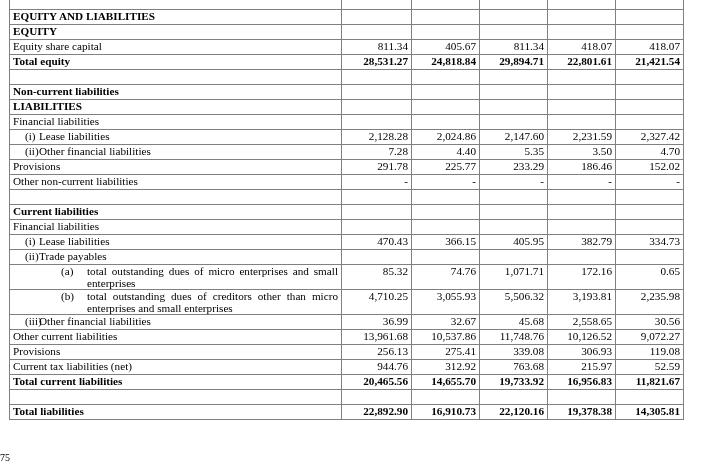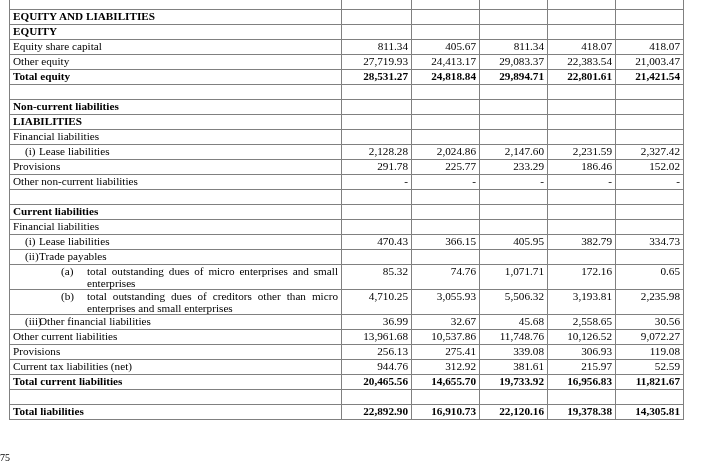--- a/index.html
+++ b/index.html
@@ -120,28 +120,20 @@
         </tr>
         <tr>
           <td class="lbl">Equity share capital</td>
           <td class="num">811.34</td>
           <td class="num">405.67</td>
           <td class="num">811.34</td>
           <td class="num">418.07</td>
           <td class="num">418.07</td>
         </tr>
         <tr>
-          <td class="lbl">Other equity</td>
-          <td class="num">27,719.93</td>
-          <td class="num">24,413.17</td>
-          <td class="num">29,083.37</td>
-          <td class="num">22,383.54</td>
-          <td class="num">21,003.47</td>
-        </tr>
-        <tr>
           <td class="lbl b">Total equity</td>
           <td class="num b">28,531.27</td>
           <td class="num b">24,818.84</td>
           <td class="num b">29,894.71</td>
           <td class="num b">22,801.61</td>
           <td class="num b">21,421.54</td>
         </tr>
         <tr class="spacer">
           <td class="lbl"></td>
           <td class="num"></td>
@@ -174,20 +166,28 @@
           <td class="num"></td>
           <td class="num"></td>
         </tr>
         <tr>
           <td class="lbl"><span class="ind-roman">(i)</span><span class="ind-text">Lease liabilities</span></td>
           <td class="num">2,128.28</td>
           <td class="num">2,024.86</td>
           <td class="num">2,147.60</td>
           <td class="num">2,231.59</td>
           <td class="num">2,327.42</td>
+        </tr>
+        <tr>
+          <td class="lbl"><span class="ind-roman">(ii)</span><span class="ind-text">Other financial liabilities</span></td>
+          <td class="num">7.28</td>
+          <td class="num">4.40</td>
+          <td class="num">5.35</td>
+          <td class="num">3.50</td>
+          <td class="num">4.70</td>
         </tr>
         <tr>
           <td class="lbl">Provisions</td>
           <td class="num">291.78</td>
           <td class="num">225.77</td>
           <td class="num">233.29</td>
           <td class="num">186.46</td>
           <td class="num">152.02</td>
         </tr>
         <tr>
@@ -279,21 +279,21 @@
           <td class="num">256.13</td>
           <td class="num">275.41</td>
           <td class="num">339.08</td>
           <td class="num">306.93</td>
           <td class="num">119.08</td>
         </tr>
         <tr>
           <td class="lbl">Current tax liabilities (net)</td>
           <td class="num">944.76</td>
           <td class="num">312.92</td>
-          <td class="num">381.61</td>
+          <td class="num">763.68</td>
           <td class="num">215.97</td>
           <td class="num">52.59</td>
         </tr>
         <tr>
           <td class="lbl b">Total current liabilities</td>
           <td class="num b">20,465.56</td>
           <td class="num b">14,655.70</td>
           <td class="num b">19,733.92</td>
           <td class="num b">16,956.83</td>
           <td class="num b">11,821.67</td>

